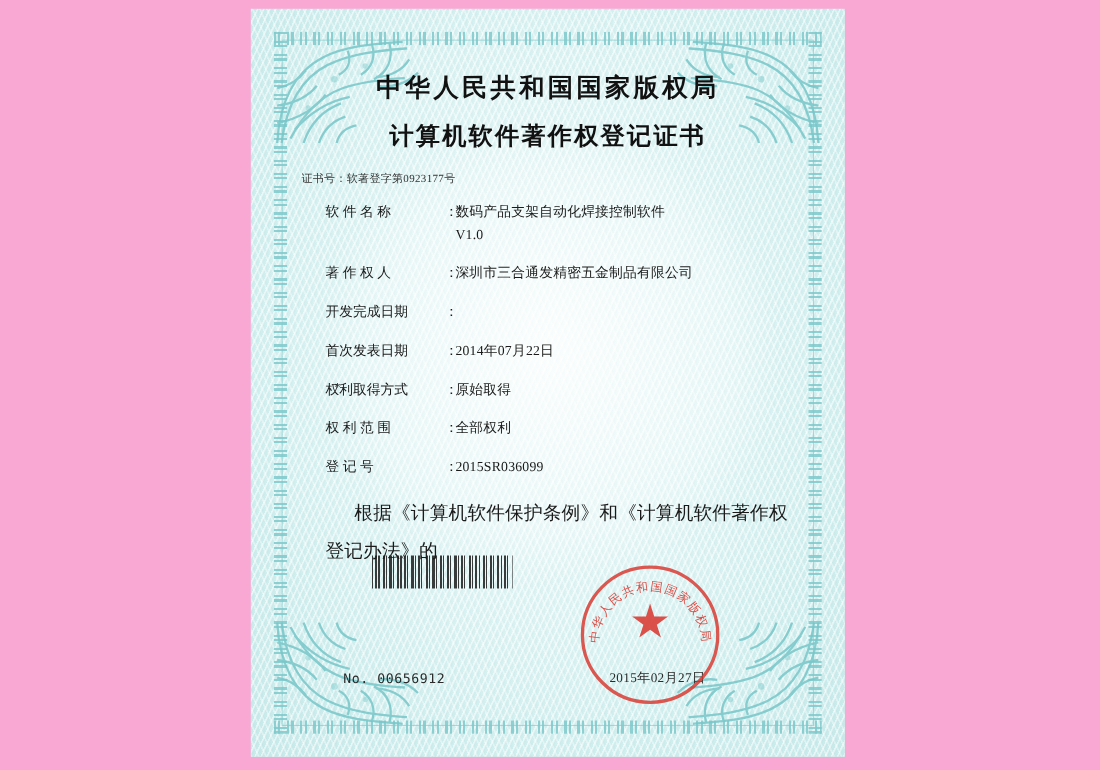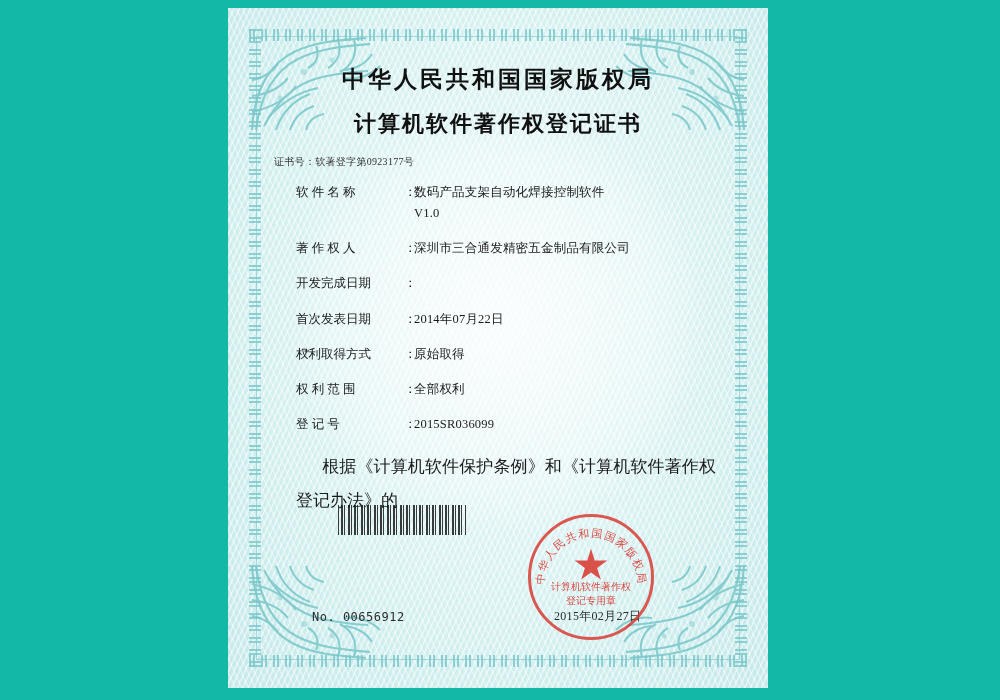--- a/index.html
+++ b/index.html
@@ -12,21 +12,21 @@
     height: 700px;
     font-family: "Liberation Serif", serif;
     overflow: hidden;
   }
 
   
   .page {
     position: relative;
     width: 1000px;
     height: 700px;
-    background: #14b8a6;
+    background: #f9a8d4;
   }
   .cert {
     position: absolute;
     left: 228px;
     top: 8px;
     width: 540px;
     height: 680px;
     background:
       radial-gradient(ellipse at 50% 45%, #f2fbfb 0%, #e3f6f6 45%, #d4f0f0 75%, #cdecec 100%);
     box-shadow: 0 0 0 1px #cfe9e9 inset;
@@ -456,23 +456,19 @@
       <div class="ring"></div>
       <svg class="arc-text" viewBox="0 0 126 126">
         <defs>
           <path id="sealArc" d="M 16 70 A 47 47 0 0 1 110 70"></path>
         </defs>
         <text>
           <textPath href="#sealArc" startOffset="50%" text-anchor="middle">中华人民共和国国家版权局</textPath>
         </text>
       </svg>
       <div class="star"></div>
-      <div class="bottom-text">
-        <div>计算机软件著作权</div>
-        <div>登记专用章</div>
-      </div>
     </div>
 
     <div class="serial">No. 00656912</div>
     <div class="issue-date">2015年02月27日</div>
 
   </div>
 </div>
 
 </body></html>

